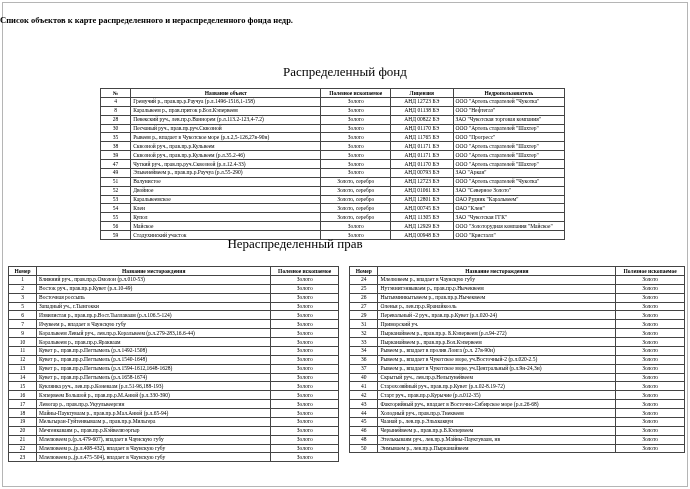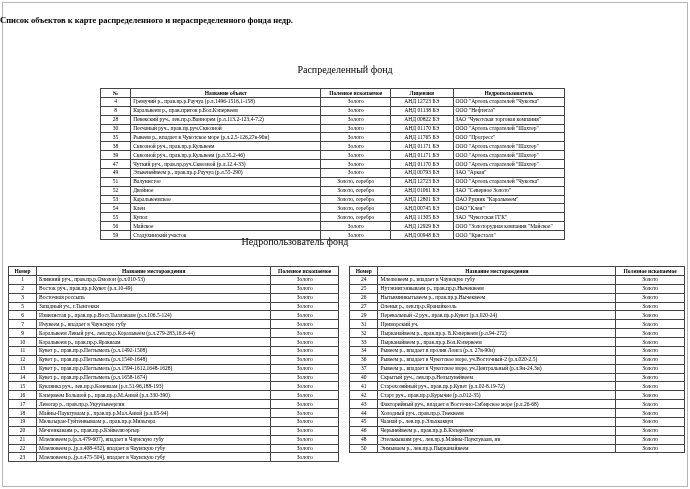--- a/index.html
+++ b/index.html
@@ -9,21 +9,21 @@
   }
   .page-frame{
     position:absolute;left:2px;top:2px;right:2px;bottom:2px;
     border:1px solid #b5b5b5;pointer-events:none;
   }
   .doc-title{
     position:absolute;top:14px;left:0;width:690px;text-align:left;
     font-size:8.5px;font-weight:bold;line-height:1.45;
   }
   .section-title{
-    position:absolute;width:590px;left:0;text-align:center;font-size:10px;
+    position:absolute;width:590px;left:0;text-align:center;font-size:13px;
   }
   #section1-title{top:64px;width:690px;}
   #section2-title{top:236px;}
   table{
     border-collapse:collapse;table-layout:fixed;position:absolute;
     font-size:5.5px;line-height:1.25;
   }
   th,td{
     border:0.7px solid #444;padding:0.5px 2px;overflow:hidden;
     white-space:nowrap;text-overflow:clip;vertical-align:middle;
@@ -182,21 +182,21 @@
       <tr>
         <td>59</td>
         <td>Стадухинский участок</td>
         <td>Золото</td>
         <td>АНД 00948 БЭ</td>
         <td>ООО "Кристалл"</td>
       </tr>
     </tbody>
   </table>
 
-<div class="section-title" id="section2-title">Недропользователь фонд</div>
+<div class="section-title" id="section2-title">Нераспределенный прав</div>
 
 <table id="undistributed-left-table">
   <colgroup>
     <col style="width:8.5%">
       <col style="width:71%">
       <col style="width:20.5%">
   </colgroup>
 <thead>
       <tr>
         <th>Номер</th>

